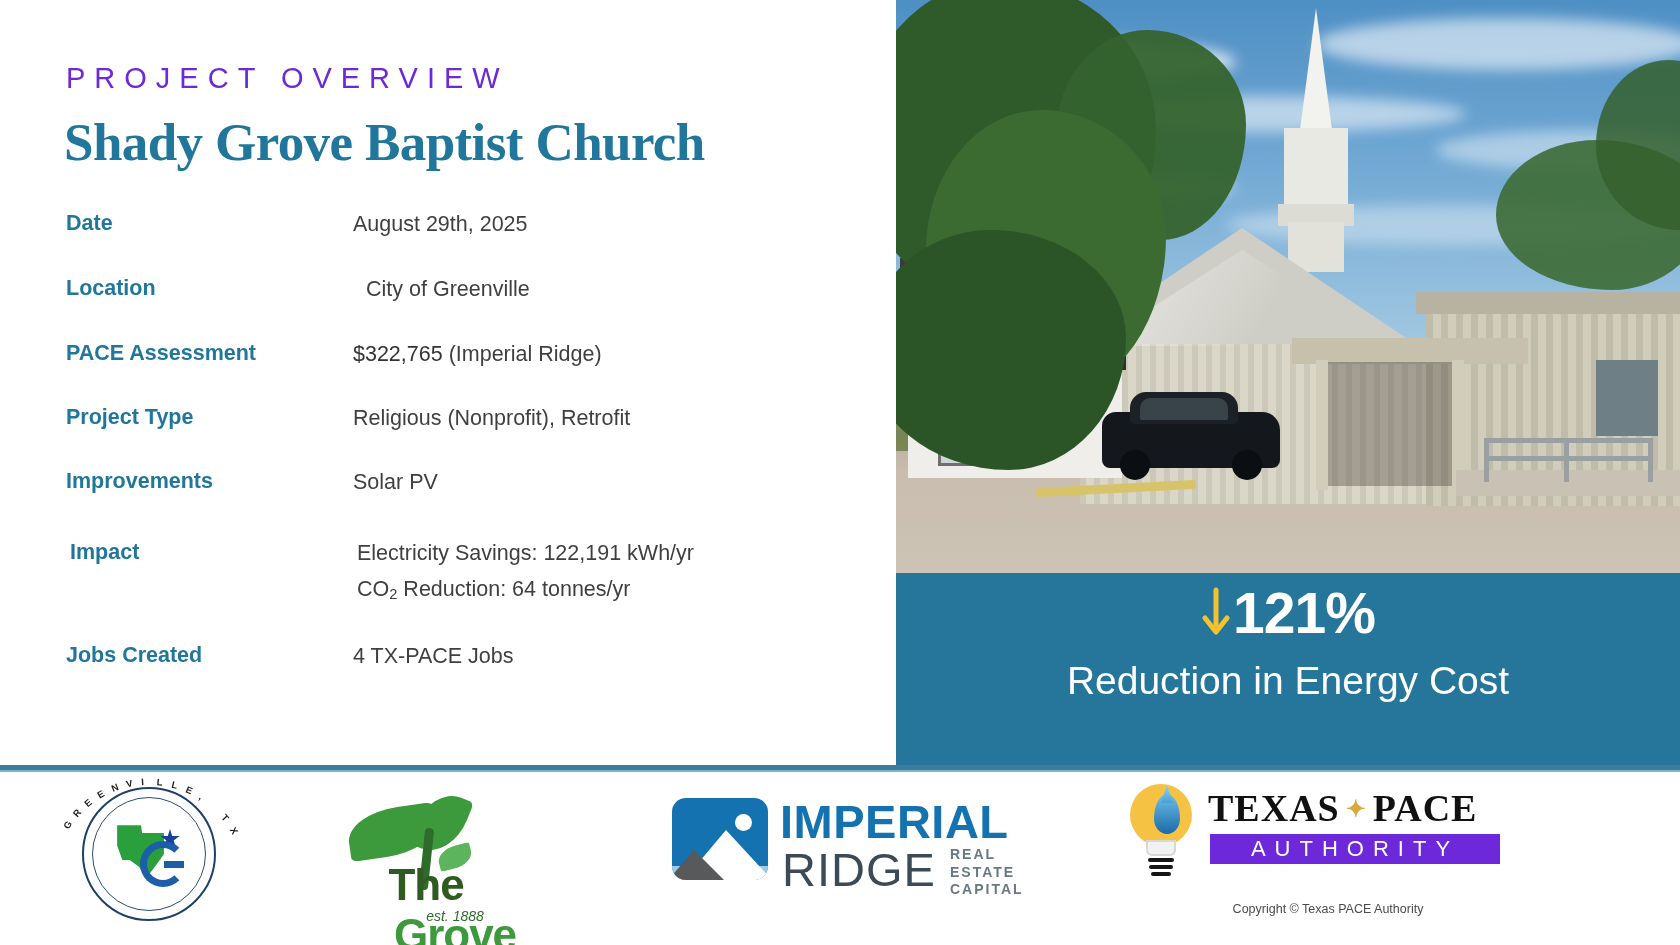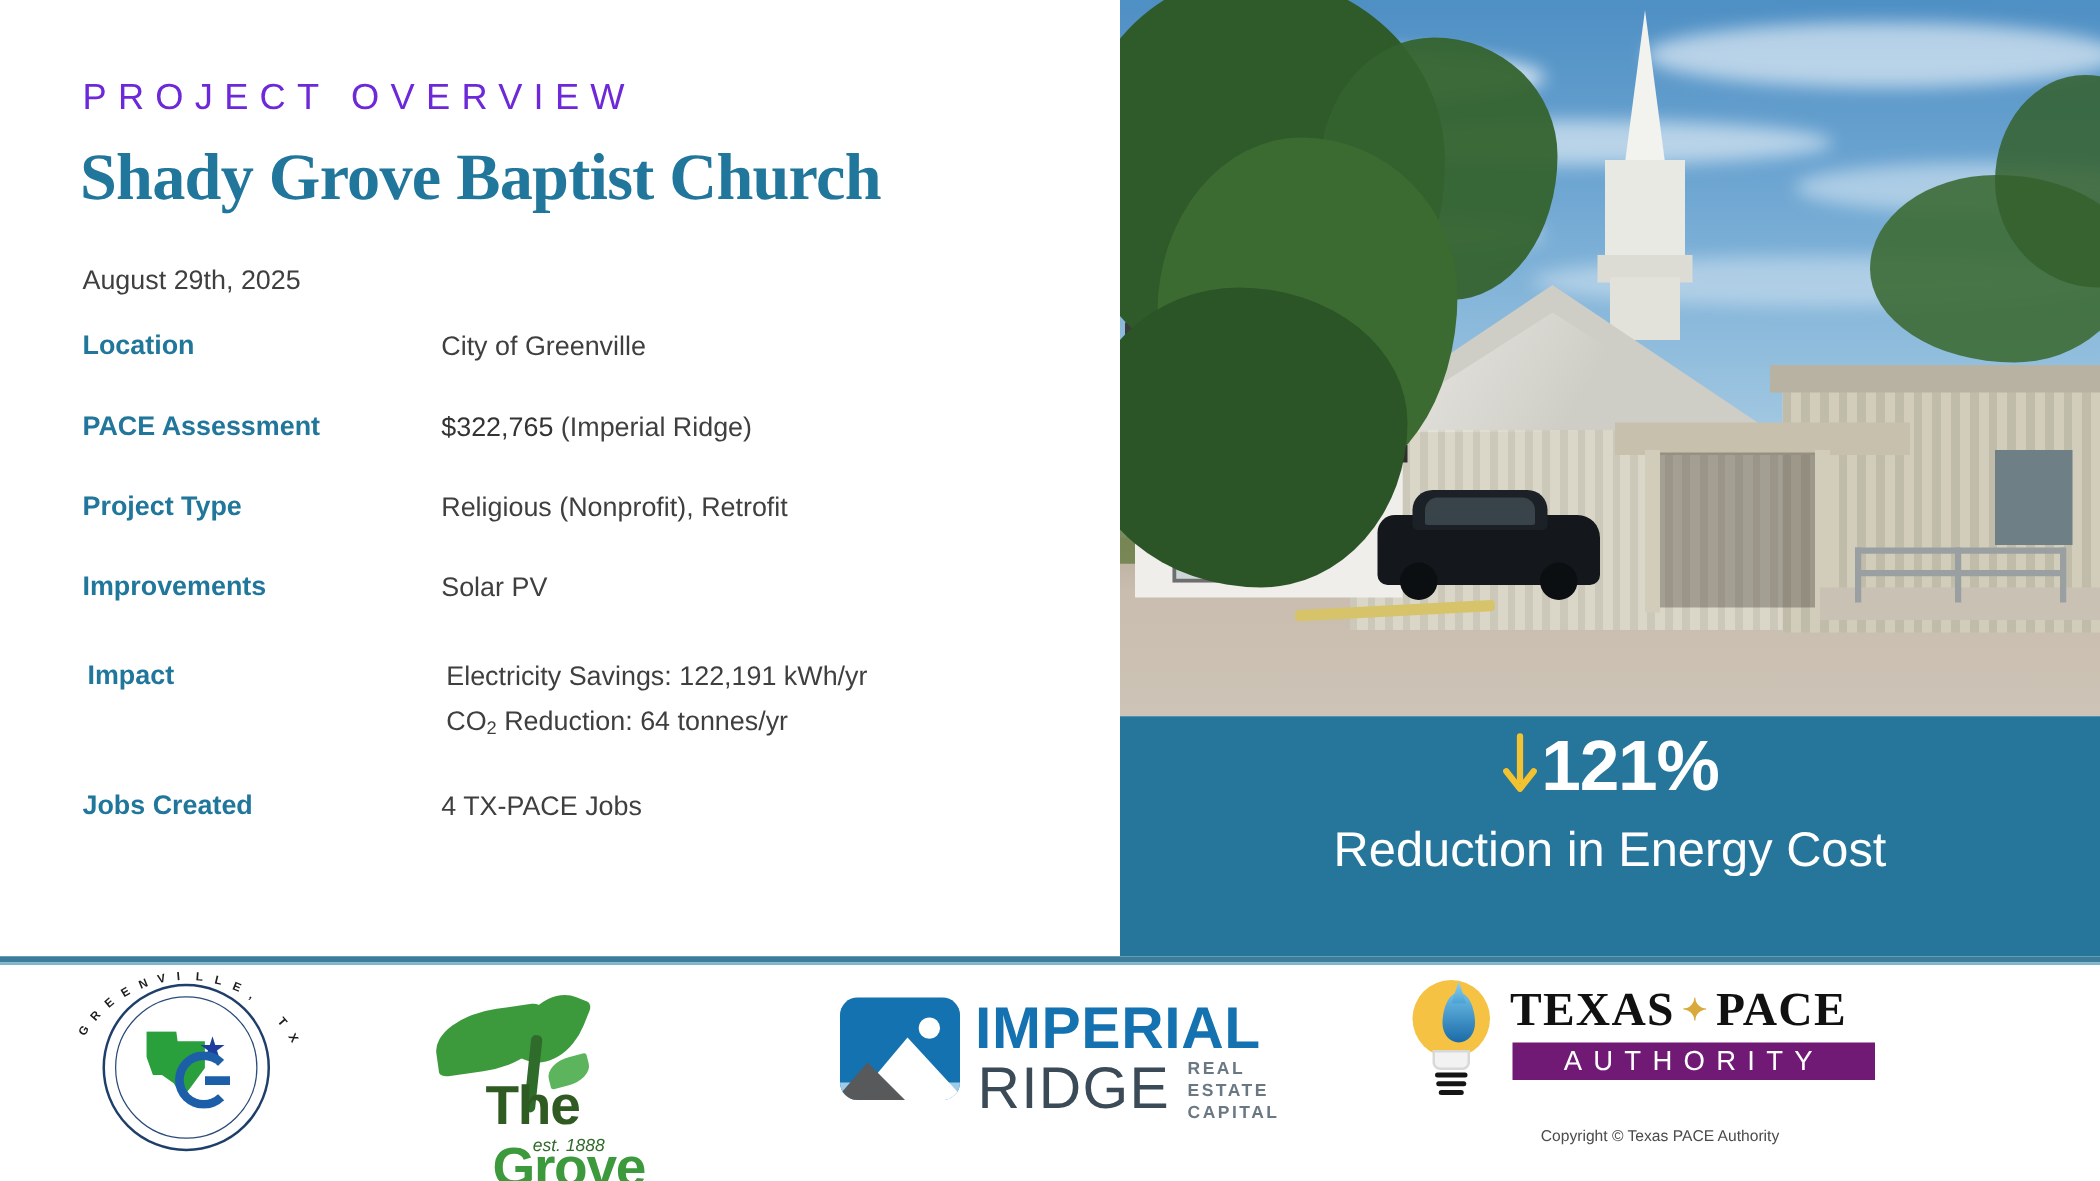--- a/index.html
+++ b/index.html
@@ -33,21 +33,21 @@
   .row{position:relative;display:flex;align-items:flex-start;}
   .row .lbl{
     width:287px;flex:0 0 287px;
     color:#21769b;font-weight:bold;font-size:21.5px;line-height:1.25;
   }
   .row .val{
     color:#3f3f3f;font-size:21.5px;font-weight:400;line-height:1.35;
   }
   .row .val b{font-weight:normal;color:#333;}
   .r-date{top:0px;}
-  .r-location{margin-top:24px;}
+  .r-location{margin-top:36px;gap:13px;}
   .r-pace{margin-top:36px;}
   .r-type{margin-top:35px;}
   .r-impr{margin-top:35px;}
   .r-impact{margin-top:42px;}
   .r-impact .lbl{padding-left:4px;}
   .r-jobs{margin-top:37px;}
   .impact-line2{margin-top:7px;}
   sub{font-size:0.68em;vertical-align:-0.22em;}
 
   
@@ -181,38 +181,39 @@
   .tpa{position:absolute;left:1124px;top:10px;width:420px;height:150px;}
   .bulb{position:absolute;left:6px;top:2px;width:62px;height:62px;border-radius:50%;background:#f5c243;}
   .bulb-neck{position:absolute;left:22px;top:58px;width:30px;height:16px;background:#f2f2f2;border:2px solid #d8d8d8;border-radius:0 0 6px 6px;box-sizing:border-box;}
   .bulb-r1{position:absolute;left:24px;top:76px;width:26px;height:4px;background:#151515;border-radius:2px;}
   .bulb-r2{position:absolute;left:25px;top:83px;width:24px;height:4px;background:#151515;border-radius:2px;}
   .bulb-r3{position:absolute;left:27px;top:90px;width:20px;height:4px;background:#151515;border-radius:2px;}
   .drop{position:absolute;left:24px;top:10px;width:26px;height:40px;background:linear-gradient(180deg,#6fc0e8,#1a6aa8);border-radius:50% 50% 50% 50%/62% 62% 38% 38%;}
   .drop:after{content:"";position:absolute;left:7px;top:-9px;width:12px;height:18px;background:linear-gradient(180deg,#8fd2f2,#4aa0d4);clip-path:polygon(50% 0,100% 100%,0 100%);}
   .tpa-texas{position:absolute;left:84px;top:4px;font-family:"Liberation Serif","DejaVu Serif",serif;font-size:38px;font-weight:bold;color:#111;letter-spacing:1px;}
   .tpa-star{display:inline-block;color:#d9a93a;font-size:24px;vertical-align:4px;margin:0 6px;}
-  .tpa-auth{position:absolute;left:86px;top:52px;width:290px;height:30px;background:#701a75;color:#fff;font-size:22px;letter-spacing:9px;text-align:center;line-height:30px;}
+  .tpa-auth{position:absolute;left:86px;top:52px;width:290px;height:30px;background:#6d28d9;color:#fff;font-size:22px;letter-spacing:9px;text-align:center;line-height:30px;}
   .tpa-url{position:absolute;left:-6px;top:92px;width:420px;text-align:center;font-size:19px;color:#3a3a3a;}
   .tpa-copy{position:absolute;left:-6px;top:120px;width:420px;text-align:center;font-size:12.5px;color:#4b4b4b;}
 </style>
 </head>
 <body>
 
 <div class="page">
 
   <div class="top">
 
     <div class="left-panel">
       <div class="eyebrow">PROJECT OVERVIEW</div>
       <div class="title">Shady Grove Baptist Church</div>
 
       <div class="rows">
 
         <div class="row r-date">
+          <div class="lbl">Date</div>
           <div class="val">August 29th, 2025</div>
         </div>
 
         <div class="row r-location">
           <div class="lbl">Location</div>
           <div class="val">City of Greenville</div>
         </div>
 
         <div class="row r-pace">
           <div class="lbl">PACE Assessment</div>

